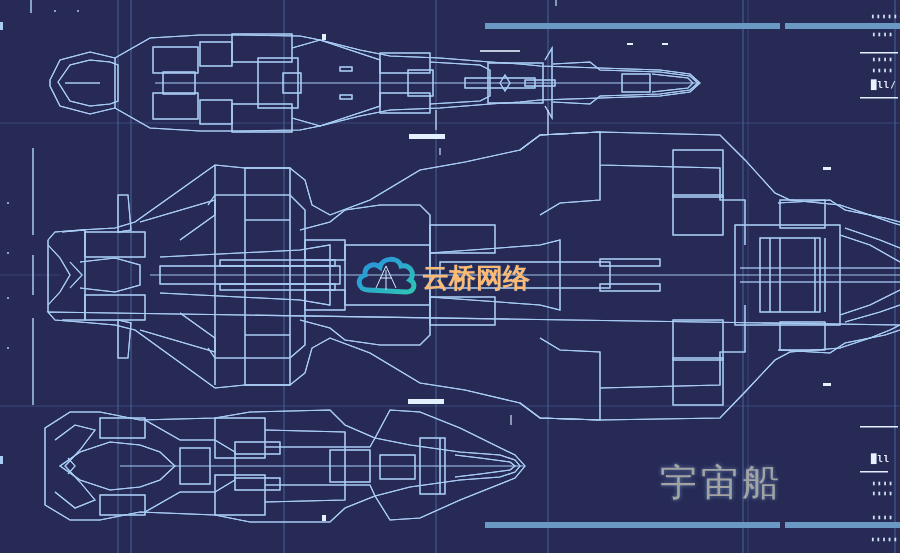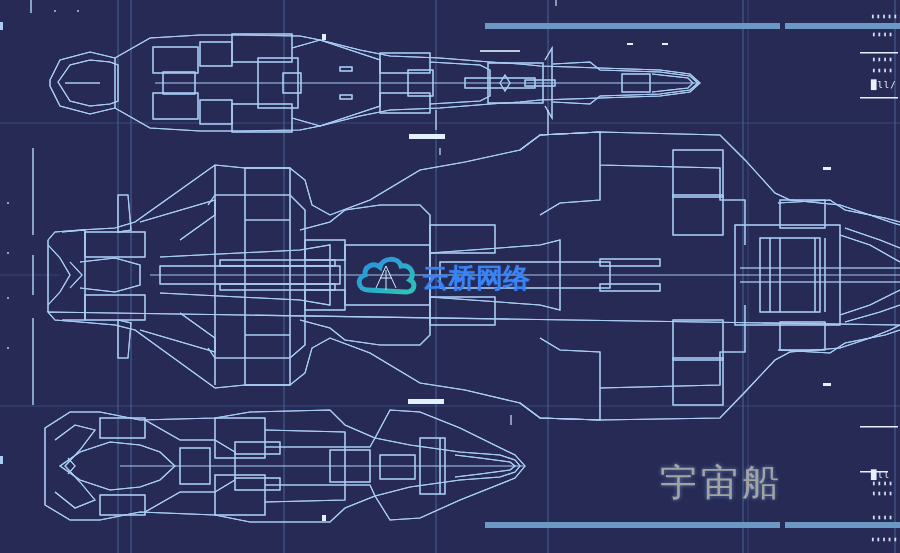--- a/index.html
+++ b/index.html
@@ -1,23 +1,23 @@
 <!DOCTYPE html>
 <html><head>
 <meta charset="utf-8">
 <style>
   html, body { margin: 0; padding: 0; }
   body { width: 900px; height: 553px; overflow: hidden; background: #262a55; position: relative; font-family: "DejaVu Sans", sans-serif; }
   #stage { position: absolute; left: 0; top: 0; width: 900px; height: 553px; }
   svg { position: absolute; left: 0; top: 0; }
   .title { position: absolute; left: 660px; top: 458px; font-size: 37px; letter-spacing: 4px; color: #a3a3a3; font-family: "DejaVu Sans", sans-serif; text-shadow: 0 0 4px rgba(160,210,255,0.5); }
   .hud-code { position: absolute; font-family: "DejaVu Sans Mono", monospace; font-size: 6px; color: #cfe2f7; letter-spacing: 2px; }
-  .hud-big { position: absolute; font-family: "DejaVu Sans Mono", monospace; font-size: 9px; font-weight: normal; color: #e8f2ff; letter-spacing: 1px; }
+  .hud-big { position: absolute; font-family: "DejaVu Sans Mono", monospace; font-size: 9px; font-weight: bold; color: #e8f2ff; letter-spacing: 1px; }
   .logo { position: absolute; left: 354px; top: 252px; width: 200px; height: 45px; }
-  .logo-text { position: absolute; left: 68px; top: 8px; font-size: 27px; font-weight: bold; color: #3b82f6; letter-spacing: 0; white-space: nowrap; text-shadow: 0 0 2px rgba(40,140,230,0.5); }
+  .logo-text { position: absolute; left: 68px; top: 8px; font-size: 27px; font-weight: bold; color: #fdba74; letter-spacing: 0; white-space: nowrap; text-shadow: 0 0 2px rgba(40,140,230,0.5); }
 </style>
 </head>
 <body>
 
 <div id="stage">
 
 <svg width="900" height="553" viewBox="0 0 900 553">
   <defs>
     <filter id="glow" x="-5%" y="-5%" width="110%" height="110%">
       <feGaussianBlur stdDeviation="0.7" result="b"></feGaussianBlur>
@@ -232,19 +232,19 @@
 </div>
 
 <div class="title">宇宙船</div>
 
 <div class="hud-code" style="left:871px; top:12px;">▮▮▮▮▮▮</div>
 <div class="hud-code" style="left:872px; top:30px;">▮▮▮▮</div>
 <div class="hud-code" style="left:872px; top:55px;">▮▮▮▮</div>
 <div class="hud-code" style="left:872px; top:66px;">▮▮▮▮</div>
 <div class="hud-big" style="left:871px; top:80px;">█ll/</div>
 
-<div class="hud-big" style="left:871px; top:470px;text-align:center;">█ll</div>
+<div class="hud-big" style="left:871px; top:454px;text-align:center;">█ll</div>
 <div class="hud-code" style="left:872px; top:479px;">▮▮▮▮</div>
 <div class="hud-code" style="left:872px; top:489px;">▮▮▮▮</div>
 <div class="hud-code" style="left:872px; top:513px;">▮▮▮▮</div>
 <div class="hud-code" style="left:871px; top:535px;">▮▮▮▮▮</div>
 
 </div>
 
 </body></html>

